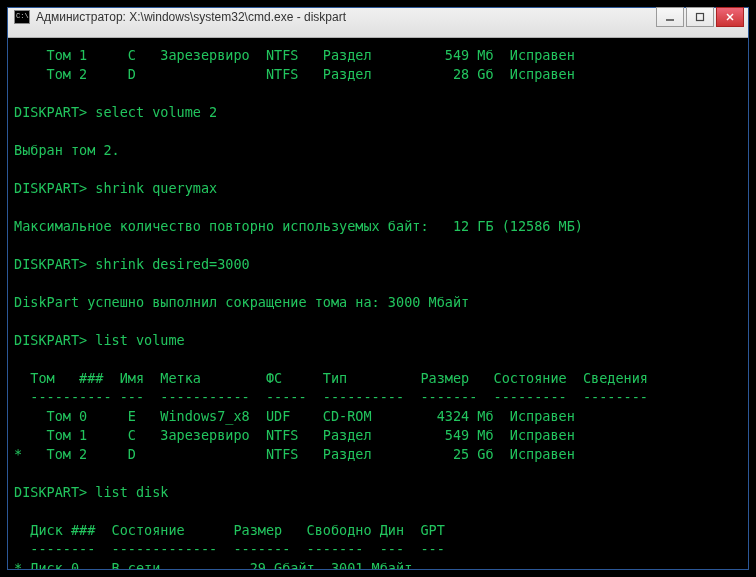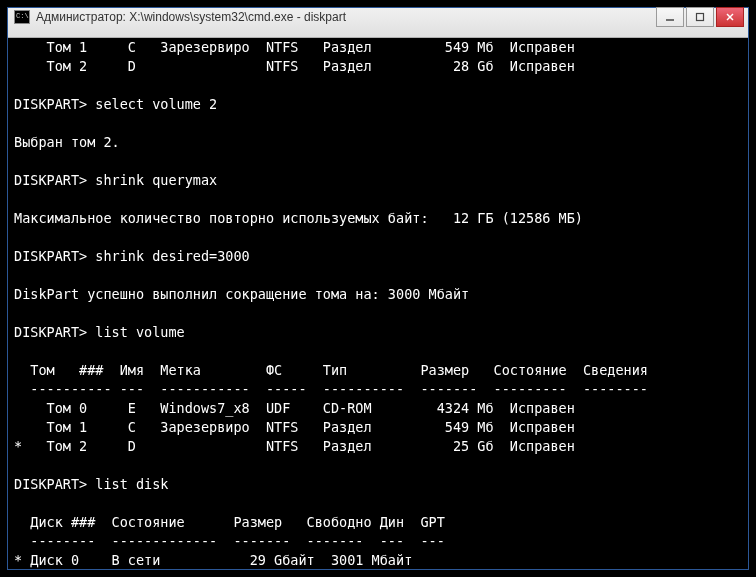--- a/index.html
+++ b/index.html
@@ -73,24 +73,24 @@
   }
   .win-btn.close {
     background: linear-gradient(#e67, #c33);
     border-color: #a22;
     color: #fff;
   }
   .win-btn svg { width: 10px; height: 10px; }
   .terminal {
     flex: 1;
     background: #000;
-    color: #ffffff;
+    color: #22c55e;
     font-size: 13.5px;
     line-height: 19px;
-    padding: 0 6px;
+    padding: 8px 6px;
     white-space: pre;
     overflow: hidden;
     font-family: 'Consolas', 'Lucida Console', monospace;
   }
 </style>
 </head>
 <body>
 
 <div class="outer-border">
   <div class="window">

